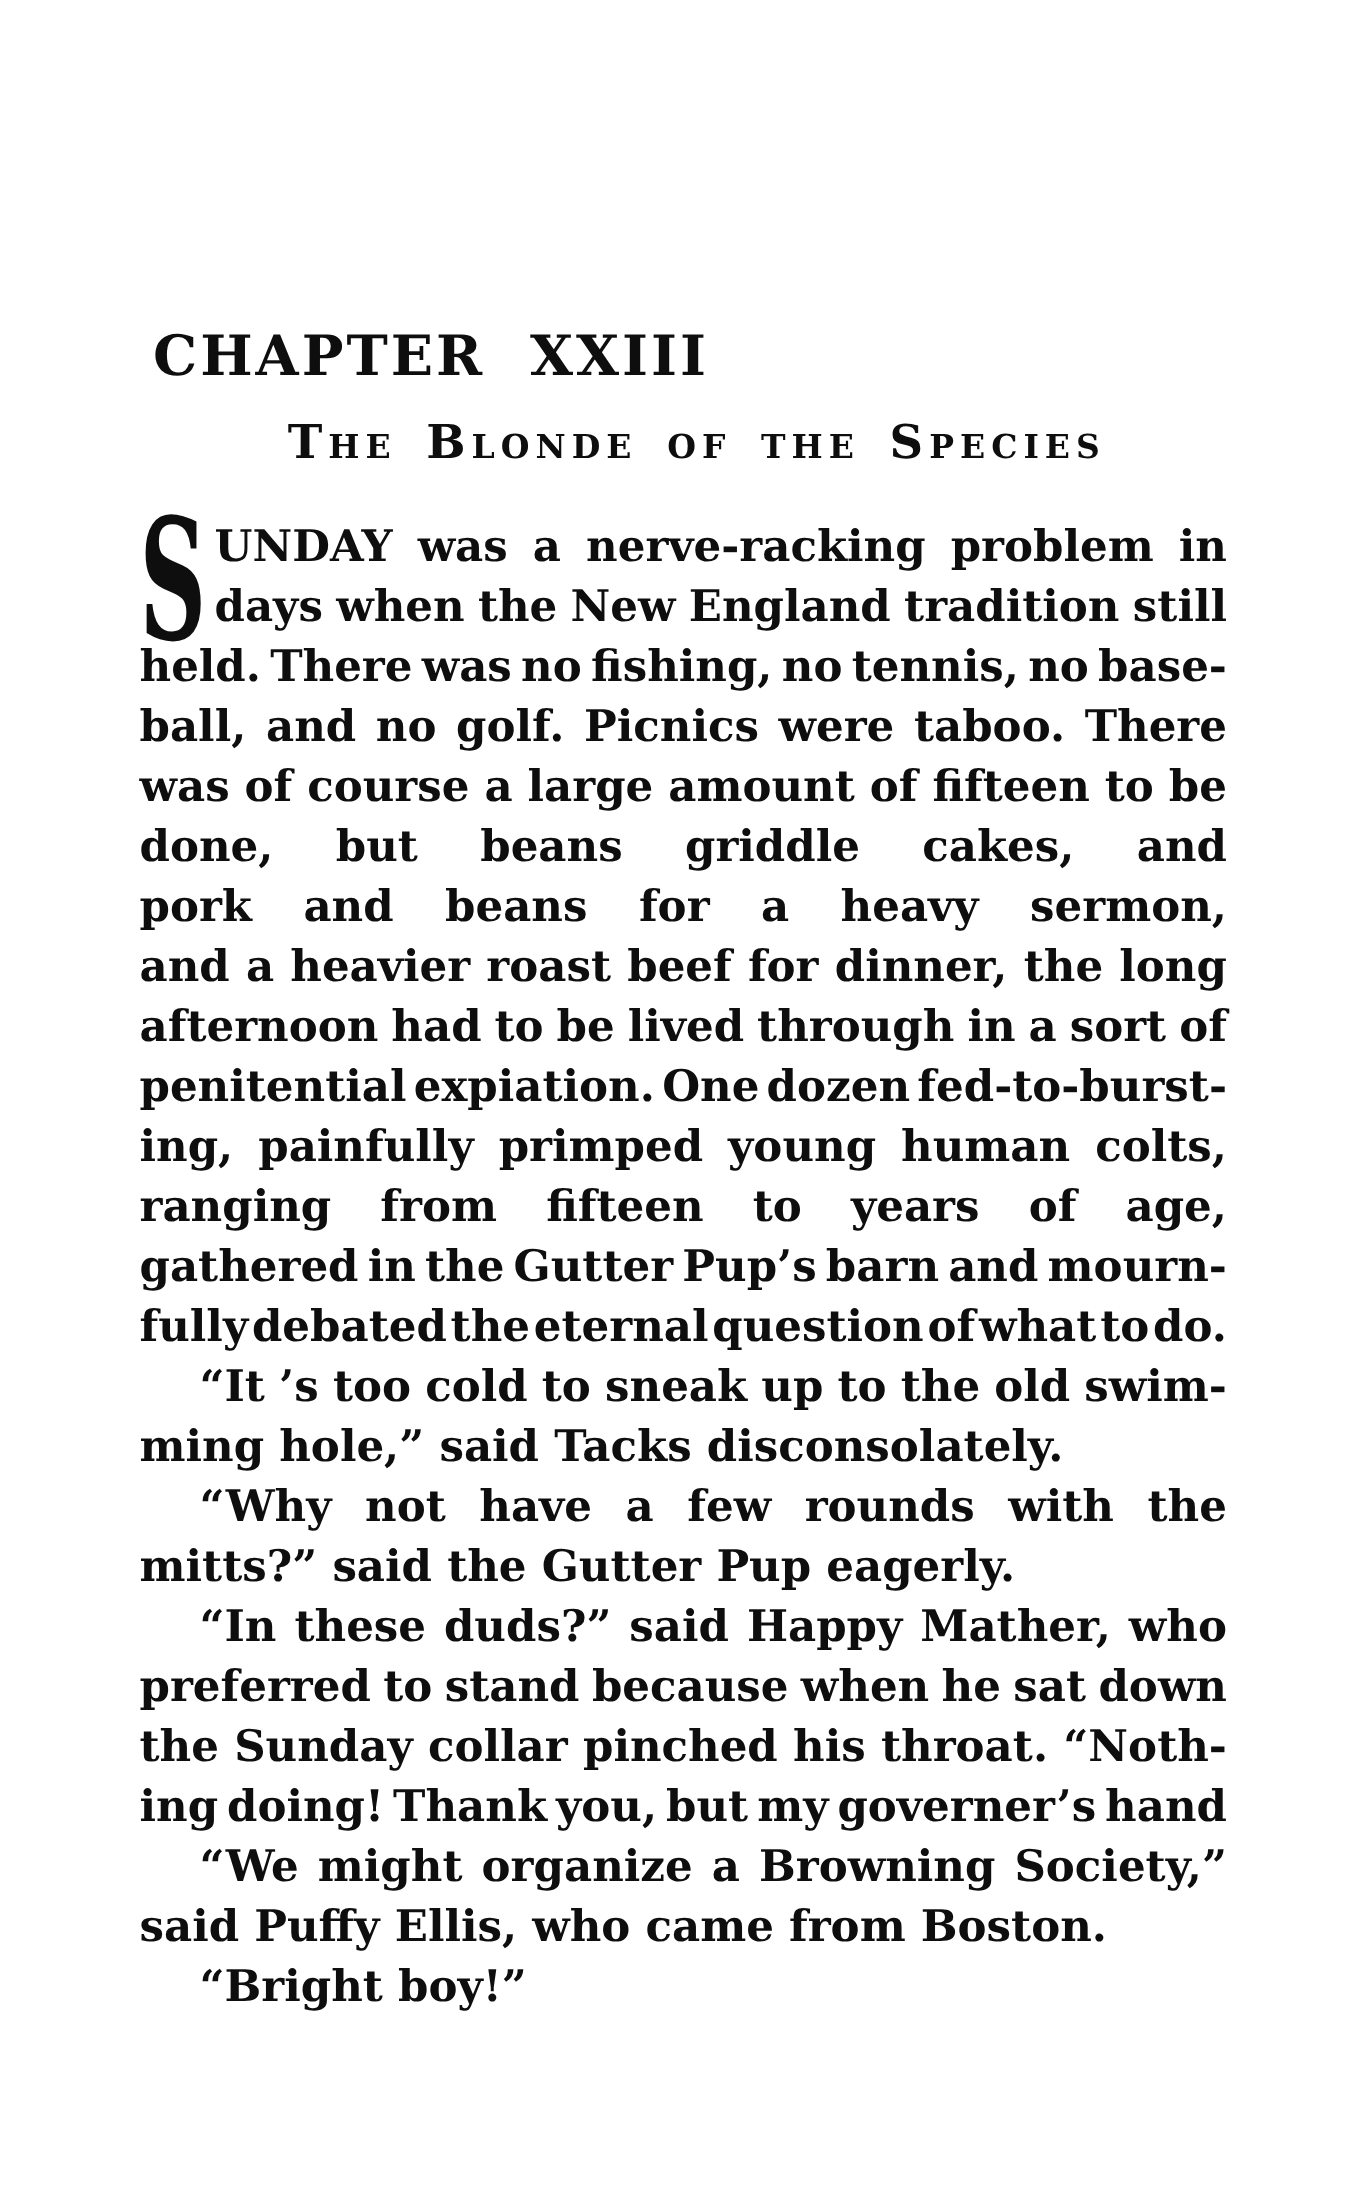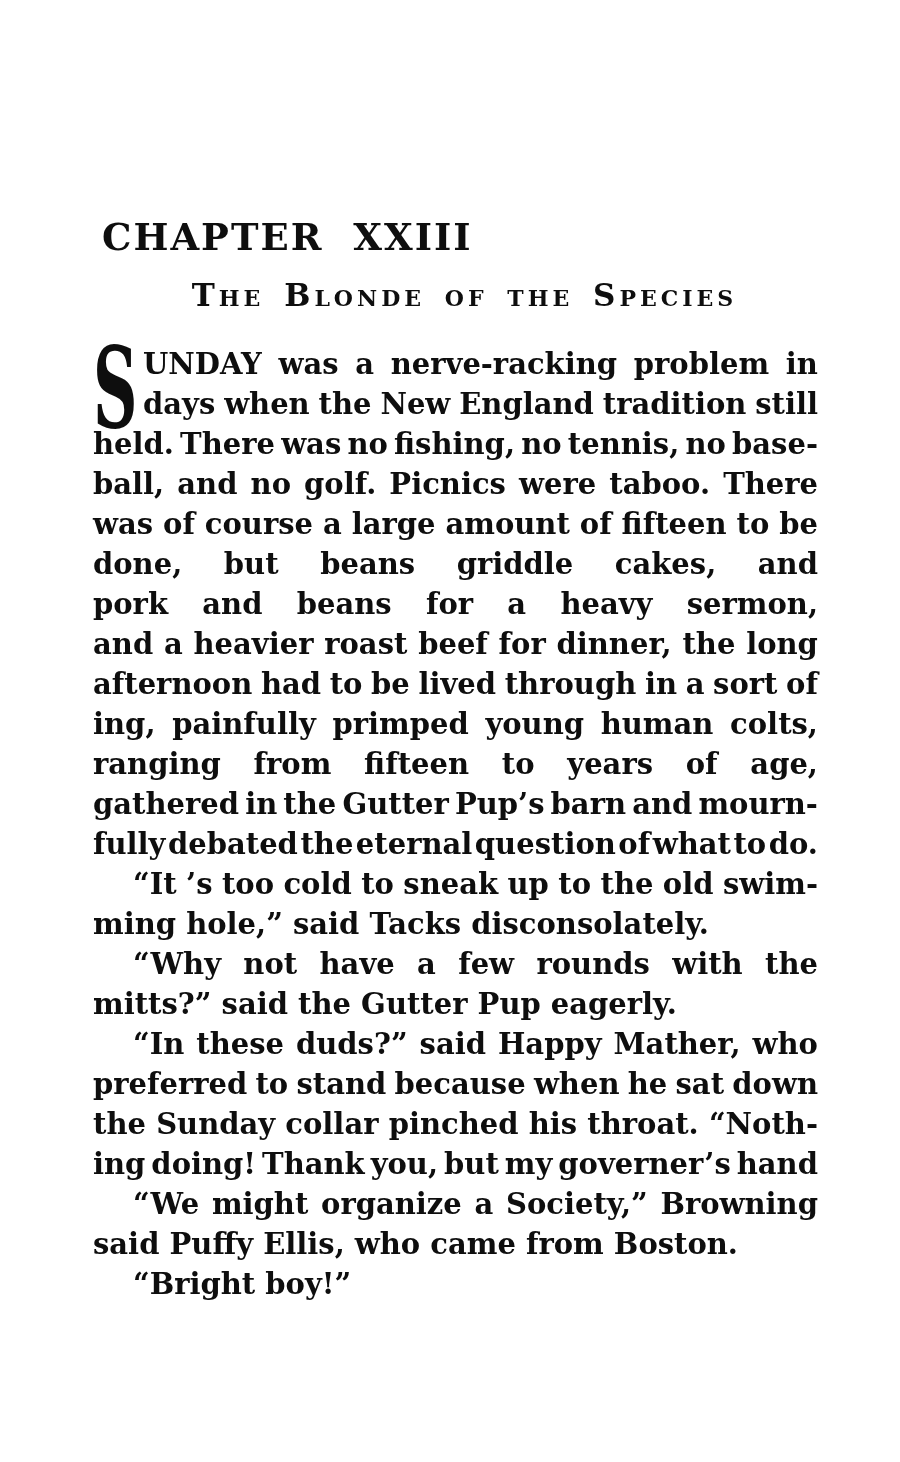--- a/index.html
+++ b/index.html
@@ -174,20 +174,27 @@
           <span>to</span>
           <span>be</span>
           <span>lived</span>
           <span>through</span>
           <span>in</span>
           <span>a</span>
           <span>sort</span>
           <span>of</span>
         </div>
         <div class="line just">
+          <span>penitential</span>
+          <span>expiation.</span>
+          <span>One</span>
+          <span>dozen</span>
+          <span>fed-to-burst-</span>
+        </div>
+        <div class="line just">
           <span>ing,</span>
           <span>painfully</span>
           <span>primped</span>
           <span>young</span>
           <span>human</span>
           <span>colts,</span>
         </div>
         <div class="line just">
           <span>ranging</span>
           <span>from</span>
@@ -287,22 +294,22 @@
           <span>governer’s</span>
           <span>hand</span>
         </div>
       </div>
       <div class="para">
         <div class="line just indent">
           <span>“We</span>
           <span>might</span>
           <span>organize</span>
           <span>a</span>
+          <span>Browning</span>
           <span>Society,”</span>
-          <span>Browning</span>
         </div>
         <div class="line plain">said Puffy Ellis, who came from Boston.</div>
       </div>
       <div class="para">
         <div class="line plain indent">“Bright boy!”</div>
       </div>
     </div>
 </div>
 
 </body></html>

